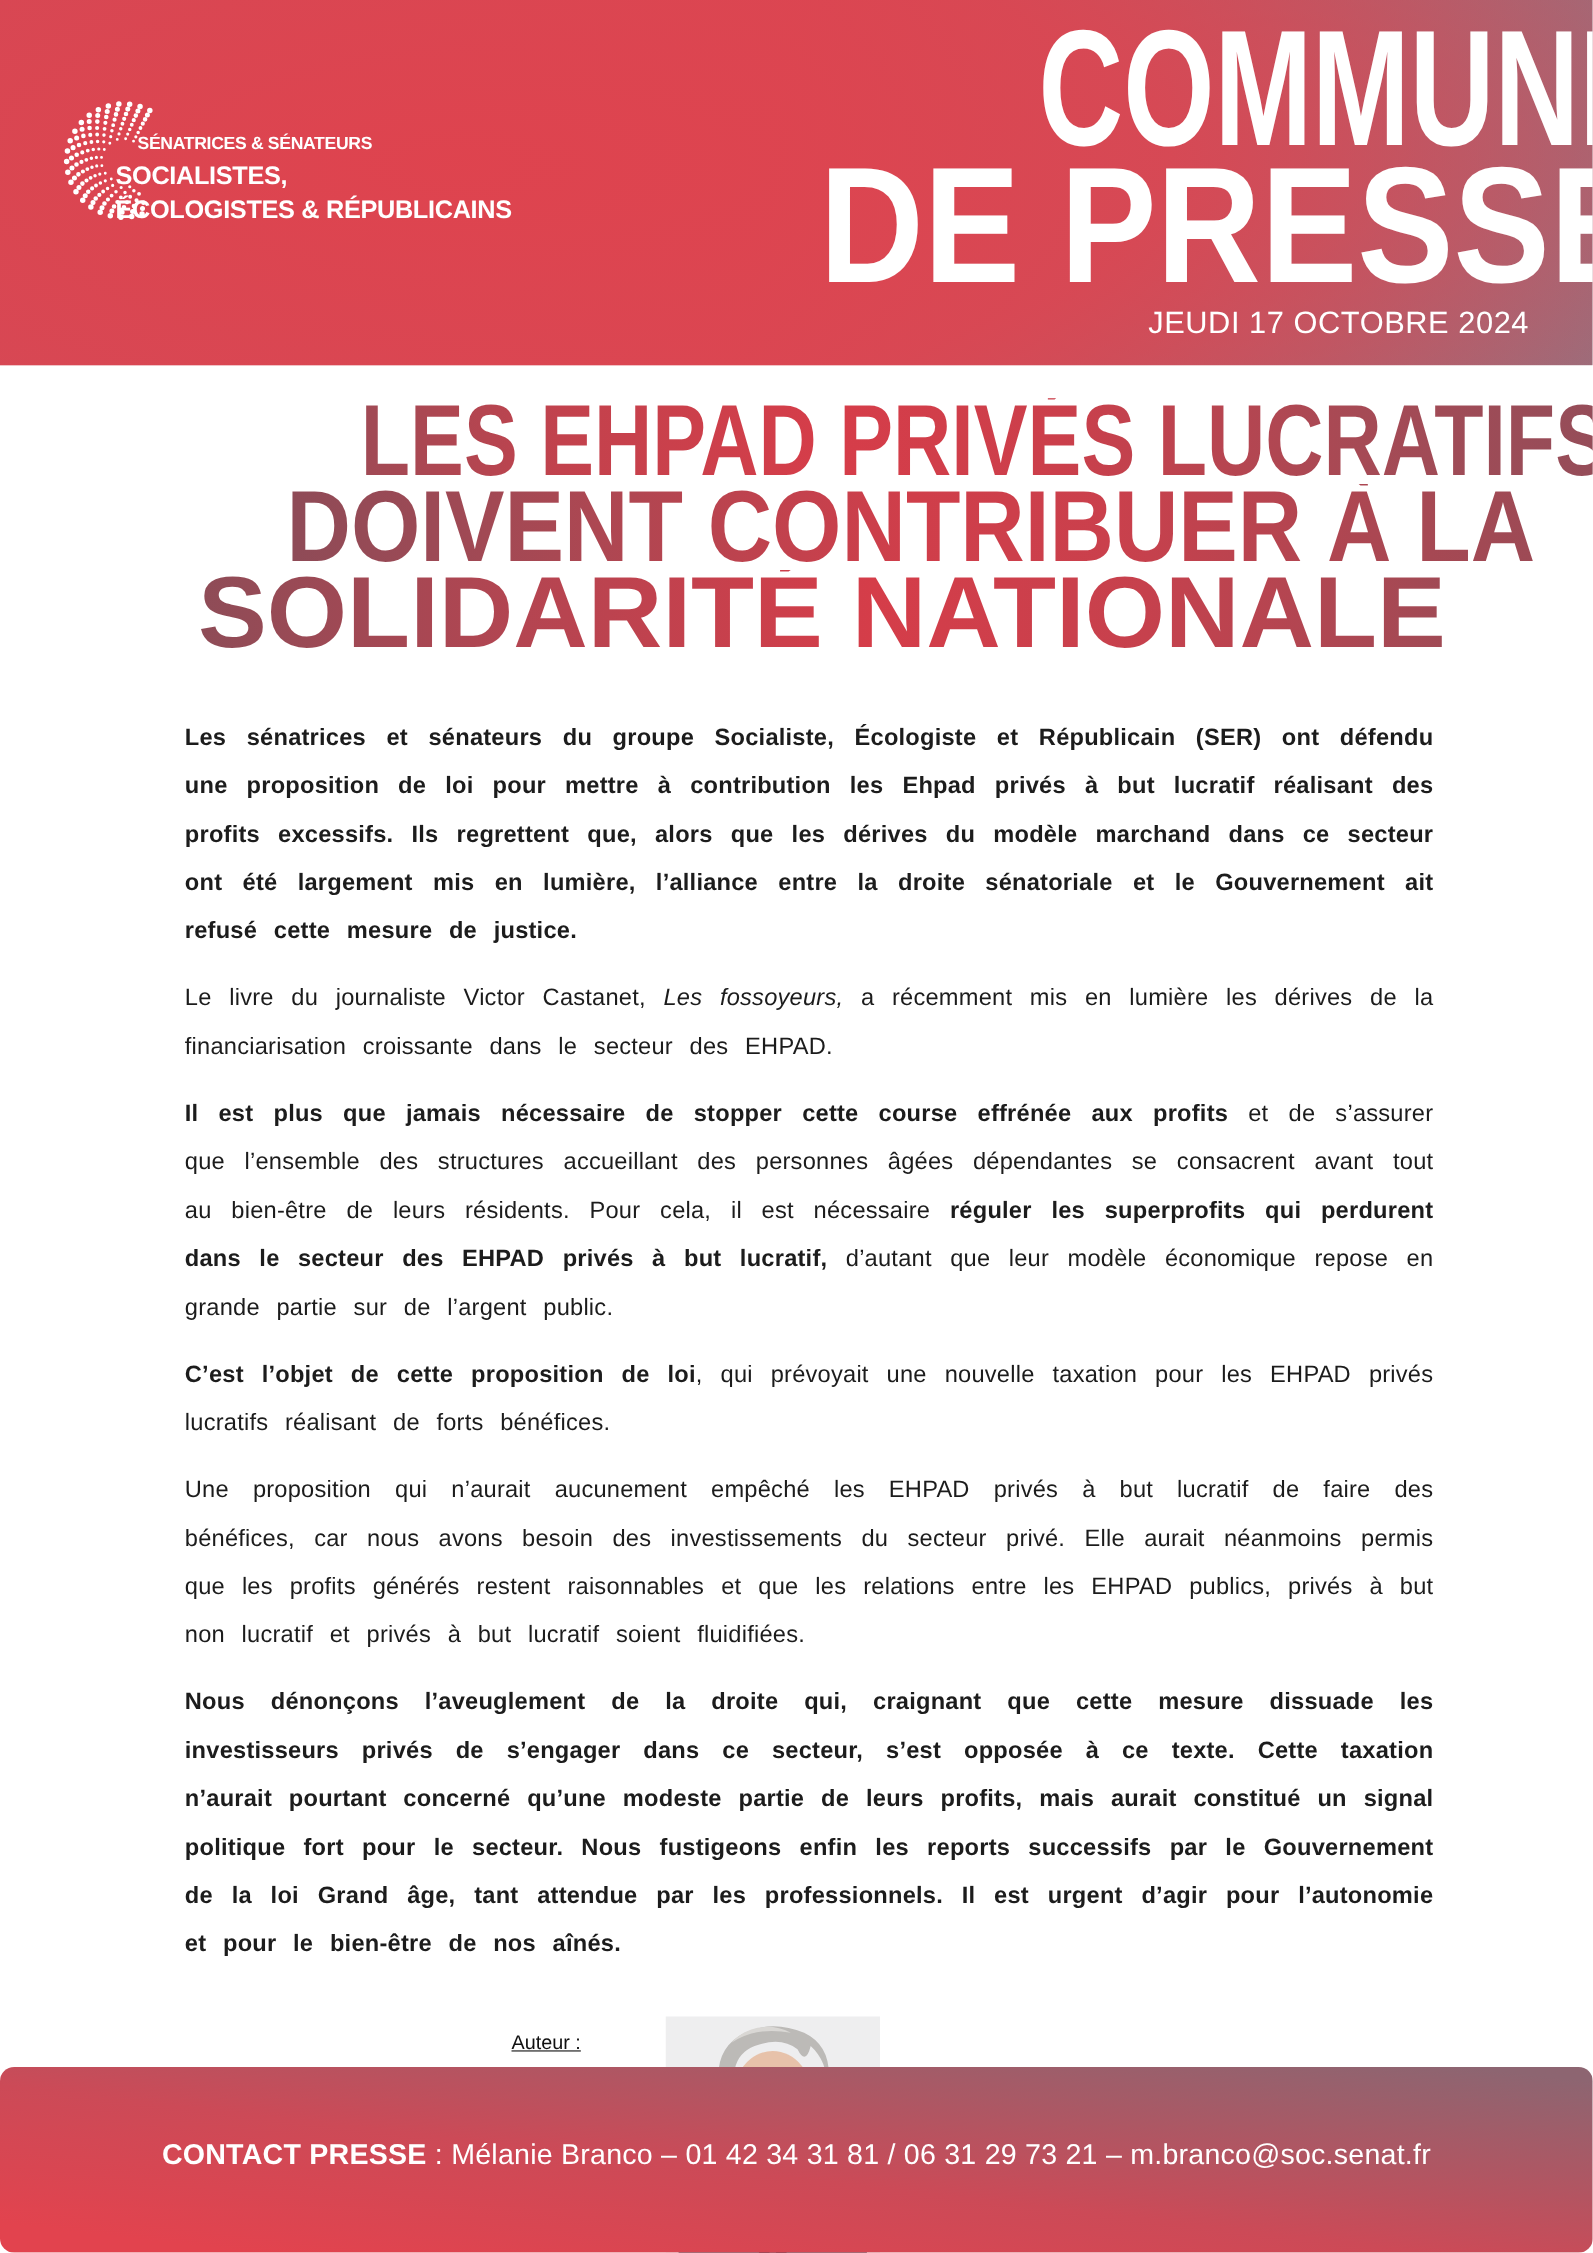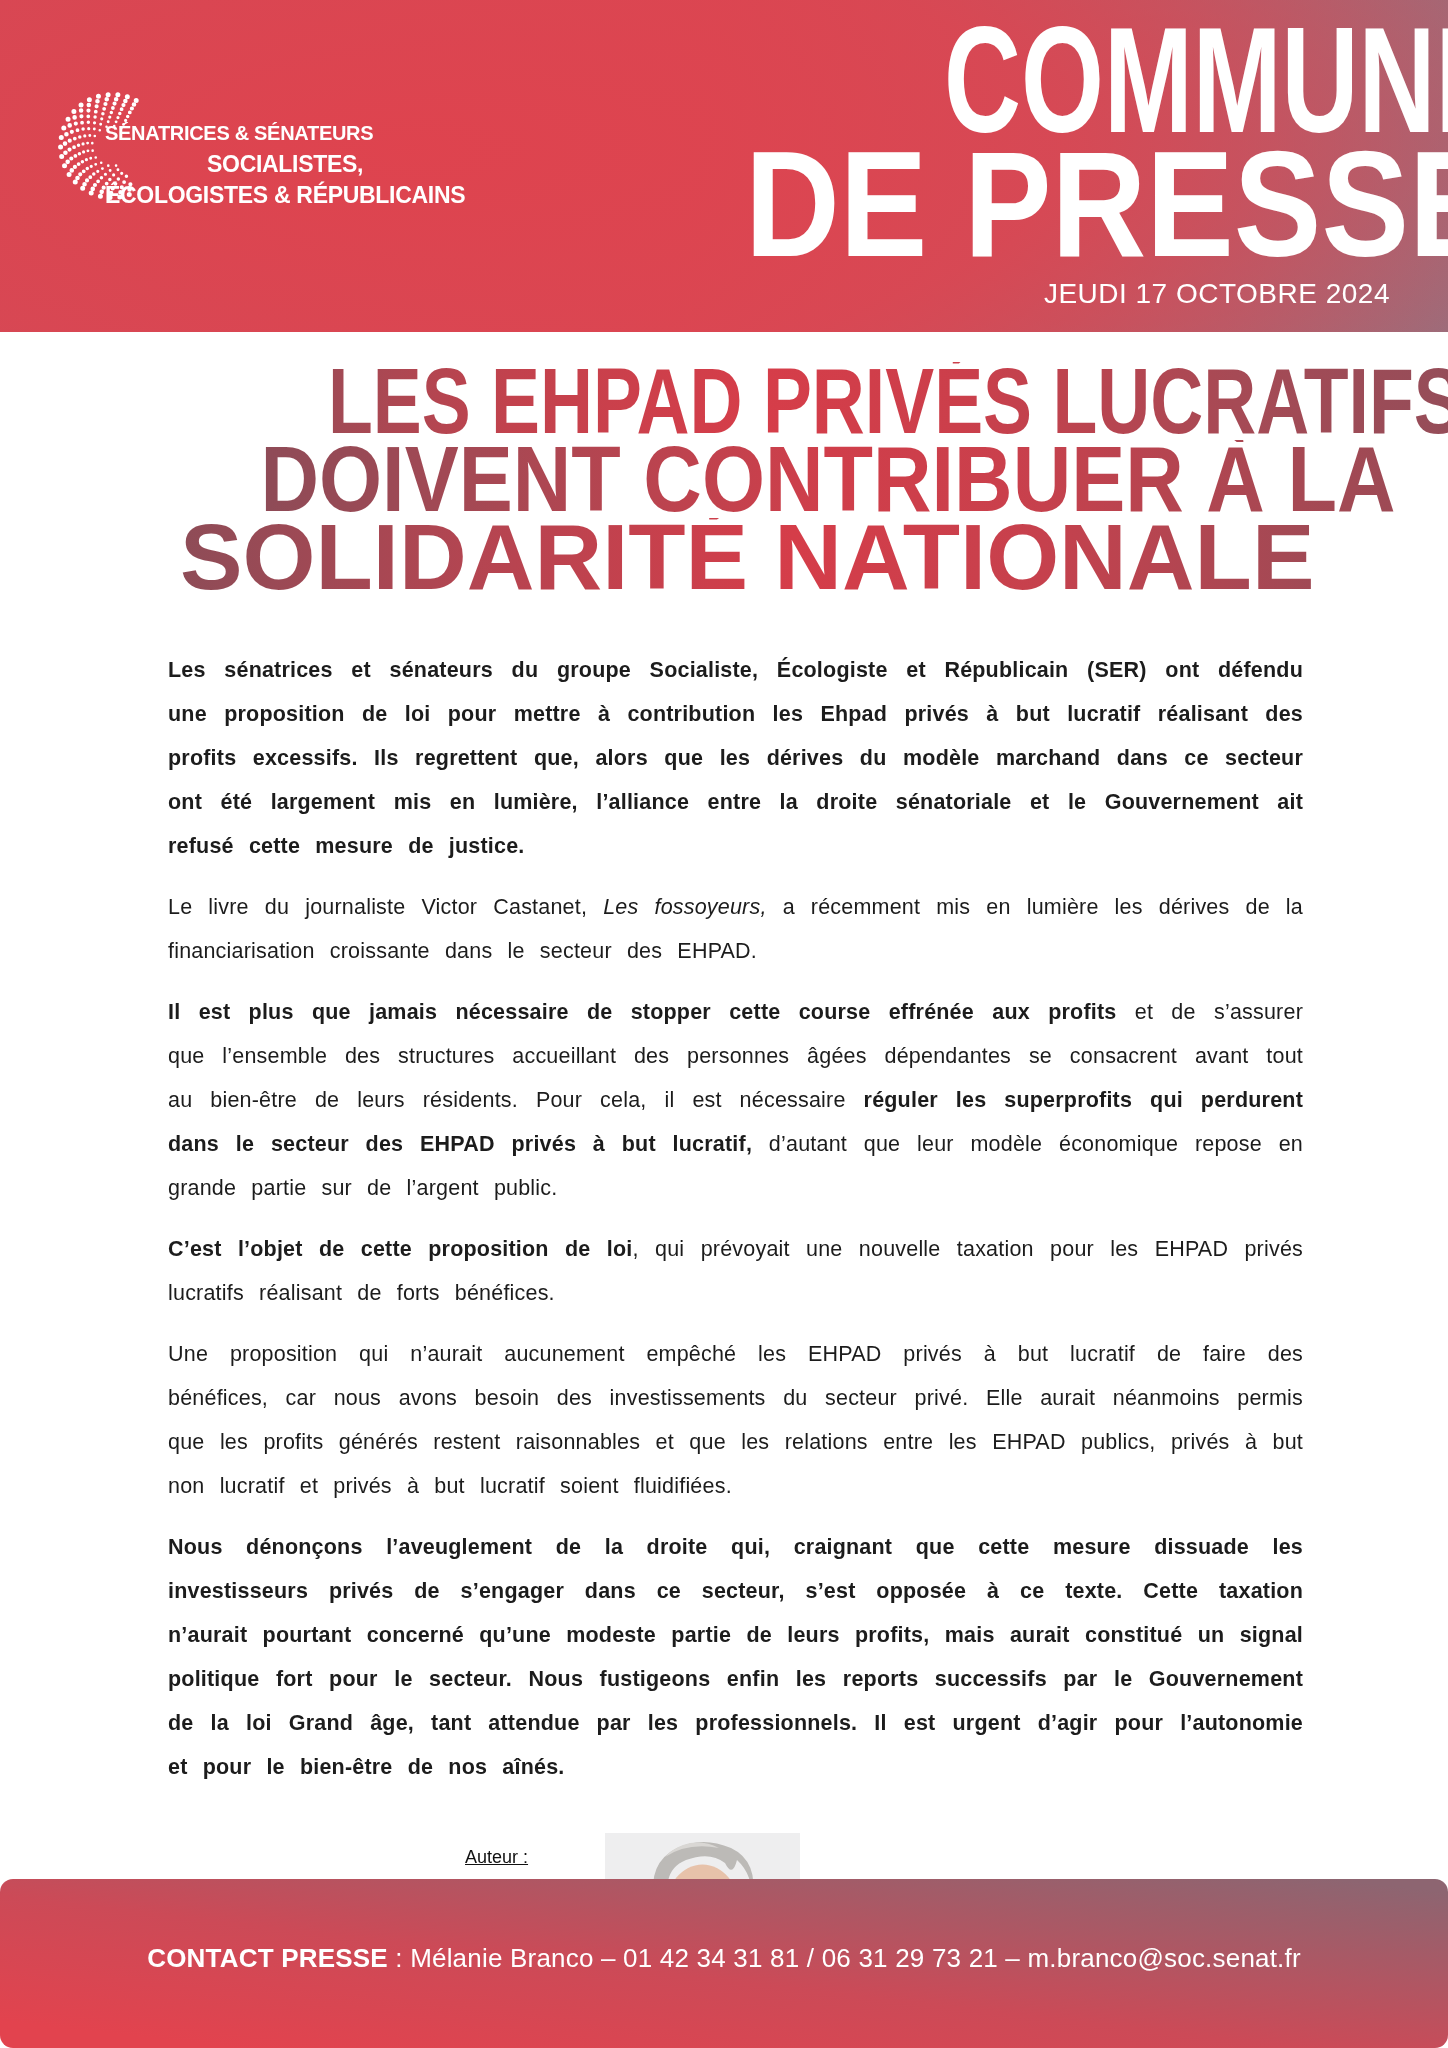--- a/index.html
+++ b/index.html
@@ -11,22 +11,22 @@
   
   .band-top{
     position:absolute;top:0;left:0;width:1448px;height:332px;
     background:
       radial-gradient(120% 170% at 28% 45%, rgba(223,67,78,.95) 0%, rgba(219,70,82,.85) 38%, rgba(219,70,82,0) 72%),
       linear-gradient(100deg,#c44e5c 0%,#d94751 48%,#97707e 100%);
   }
   .logo{position:absolute;left:50px;top:76px;width:560px;height:140px;}
   .logo-arc{position:absolute;left:0;top:4px;}
   .logo-text{position:absolute;left:55px;top:46px;color:#ffffff;letter-spacing:-.3px;}
-  .logo-l1{font-size:20px;font-weight:700;margin-bottom:6px;}
-  .logo-l2{font-size:23px;font-weight:700;margin-bottom:4px;text-align:center;}
+  .logo-l1{font-size:16px;font-weight:700;margin-bottom:6px;margin-left:20px;}
+  .logo-l2{font-size:23px;font-weight:700;margin-bottom:4px;}
   .logo-l3{font-size:23px;font-weight:700;}
 
   .masthead{position:absolute;top:18px;right:58px;width:752px;text-align:right;color:#fff;}
   .m-line{height:124px;line-height:124px;font-size:150px;font-weight:700;}
   .m-line .fit{transform-origin:right center;}
   .m-date{margin-top:12px;font-size:28px;font-weight:400;letter-spacing:.5px;color:#ffffff;}
 
   
   .content{position:absolute;left:168px;top:332px;width:1135px;}
 

